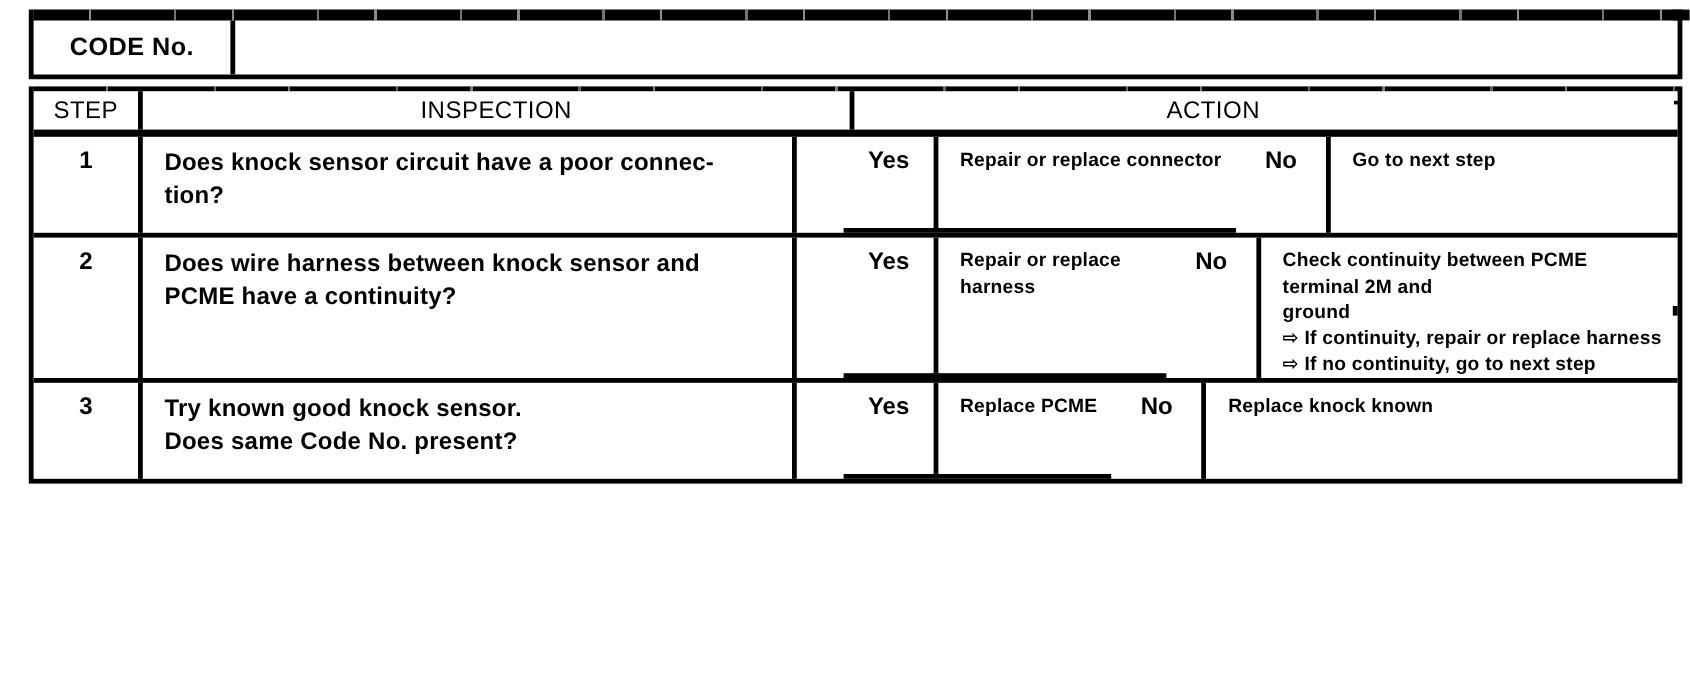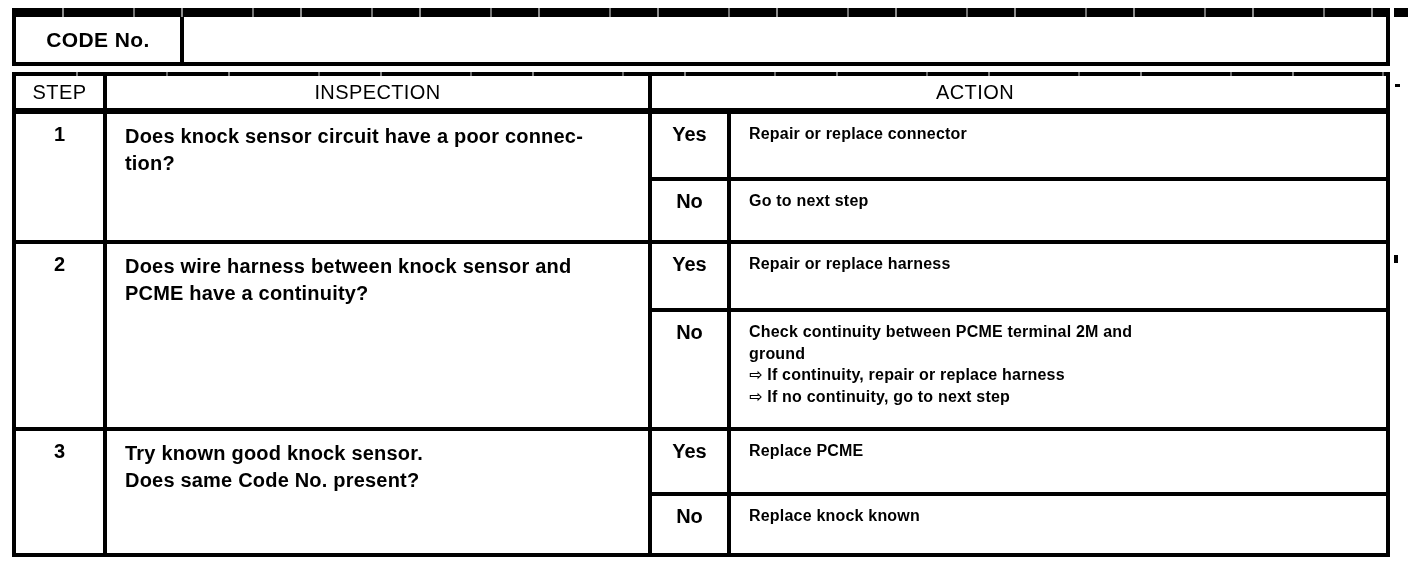--- a/index.html
+++ b/index.html
@@ -3,21 +3,21 @@
 <meta charset="utf-8">
 <style>
   html,body{margin:0;padding:0;background:#fff;}
   body{
     width:1408px;height:564px;overflow:hidden;
     font-family:"Liberation Sans","DejaVu Sans",sans-serif;
     -webkit-font-smoothing:none;
     color:#000;
   }
   .page{position:relative;width:1408px;height:564px;background:#fff;}
-  .table-wrap{position:absolute;left:12px;top:8px;width:1378px;}
+  .table-wrap{position:absolute;left:24px;top:8px;width:1378px;}
   *{box-sizing:border-box;}
 
   
   .code-row{
     position:relative;display:flex;height:58px;
     border:4px solid #000;border-top-width:9px;
   }
   .code-row::after{ 
     content:"";position:absolute;left:0;right:0;top:-9px;height:9px;
     background:repeating-linear-gradient(90deg,transparent 0 46px,rgba(255,255,255,.55) 46px 48px,transparent 48px 117px,rgba(255,255,255,.45) 117px 119px);
@@ -39,35 +39,35 @@
     content:"";position:absolute;left:0;right:0;top:-4px;height:4px;
     background:repeating-linear-gradient(90deg,transparent 0 60px,rgba(255,255,255,.5) 60px 62px,transparent 62px 150px,rgba(255,255,255,.4) 150px 152px);
     pointer-events:none;
   }
   .header-row{display:flex;height:38px;border-bottom:6px solid #000;}
   .header-row .hcell{
     display:flex;align-items:center;justify-content:center;
     font-weight:normal;font-size:20px;letter-spacing:.4px;
   }
   .h-step{width:91px;border-right:4px solid #000;}
-  .h-inspection{width:545px;border-right:4px solid #000;}
+  .h-inspection{width:593px;border-right:4px solid #000;}
   .h-action{flex:1;padding-right:88px;}
 
   .step-row{display:flex;border-bottom:4px solid #000;}
   .step-row:last-child{border-bottom:none;}
   .step-cell{
     width:91px;border-right:4px solid #000;
     text-align:center;padding-top:9px;font-weight:bold;font-size:20px;
   }
   .insp-cell{
     width:545px;border-right:4px solid #000;
     padding:9px 16px 17px 18px;font-weight:bold;font-size:20px;line-height:1.35;
     white-space:pre-line;letter-spacing:.2px;
   }
-  .answers{flex:1;display:flex;flex-direction:column;}
+  .answers{flex:1;display:flex;flex-direction:row;margin-left:39px;}
   .answer{display:flex;border-bottom:4px solid #000;}
   .answer:last-child{border-bottom:none;}
   .yn-cell{
     width:79px;border-right:4px solid #000;
     text-align:center;padding-top:9px;font-weight:bold;font-size:20px;
   }
   .action-cell{
     flex:1;padding:9px 12px 0 18px;
     font-weight:bold;font-size:16px;line-height:1.35;white-space:pre-line;
     letter-spacing:.2px;

